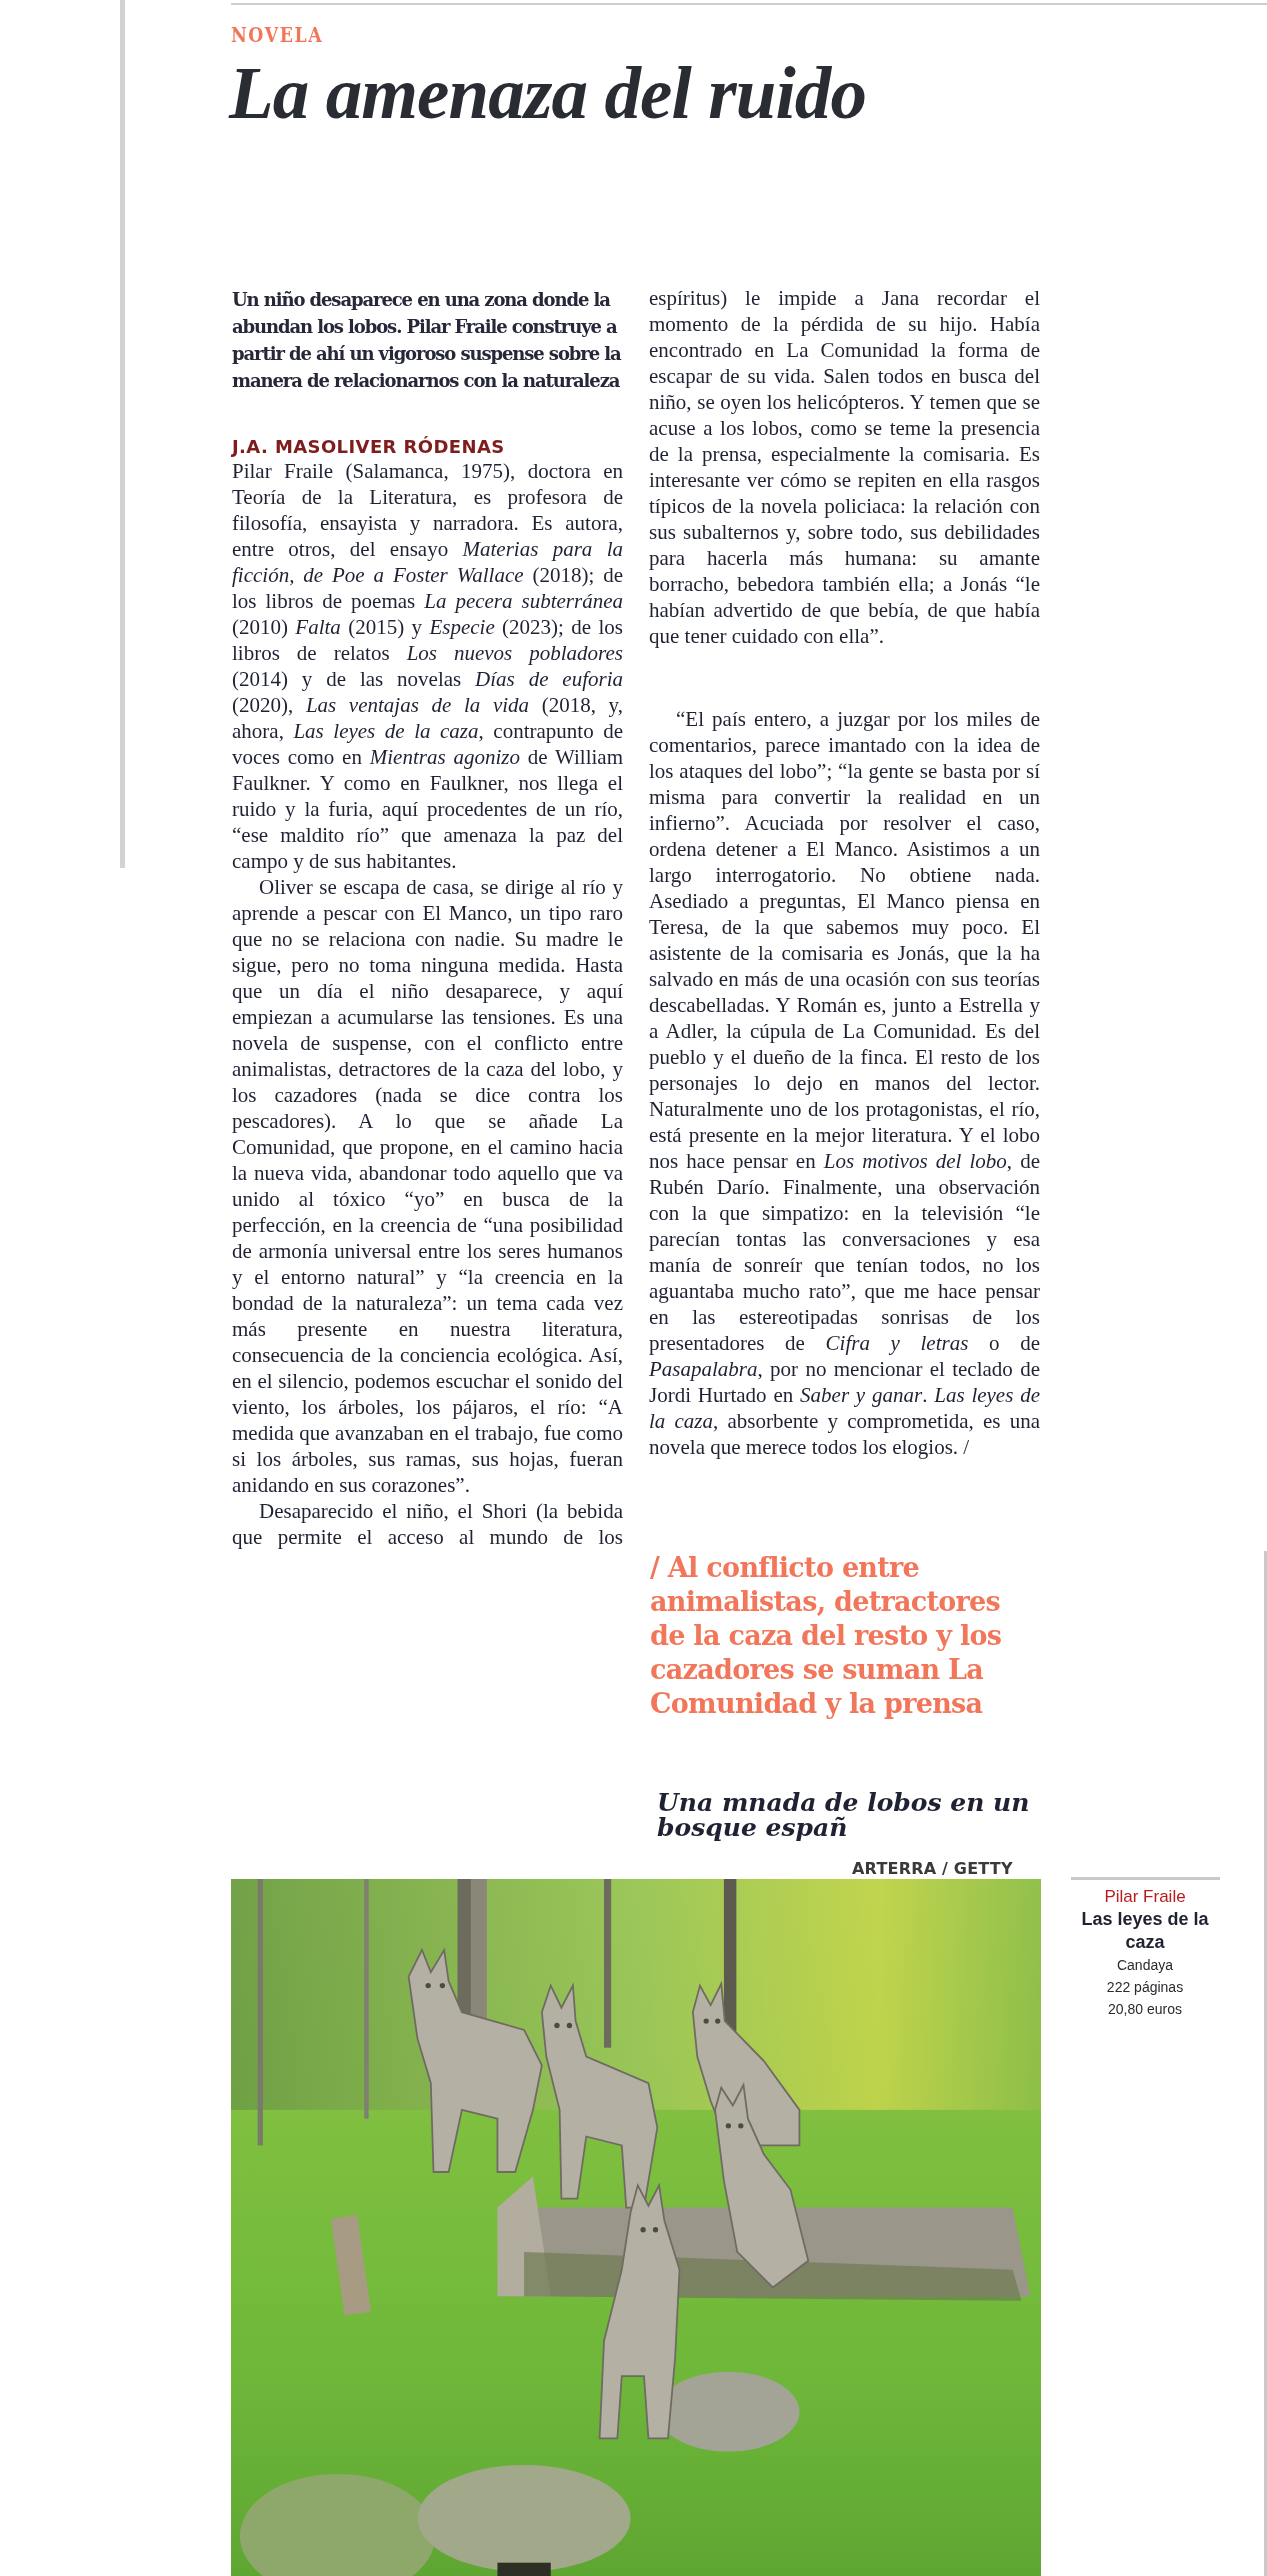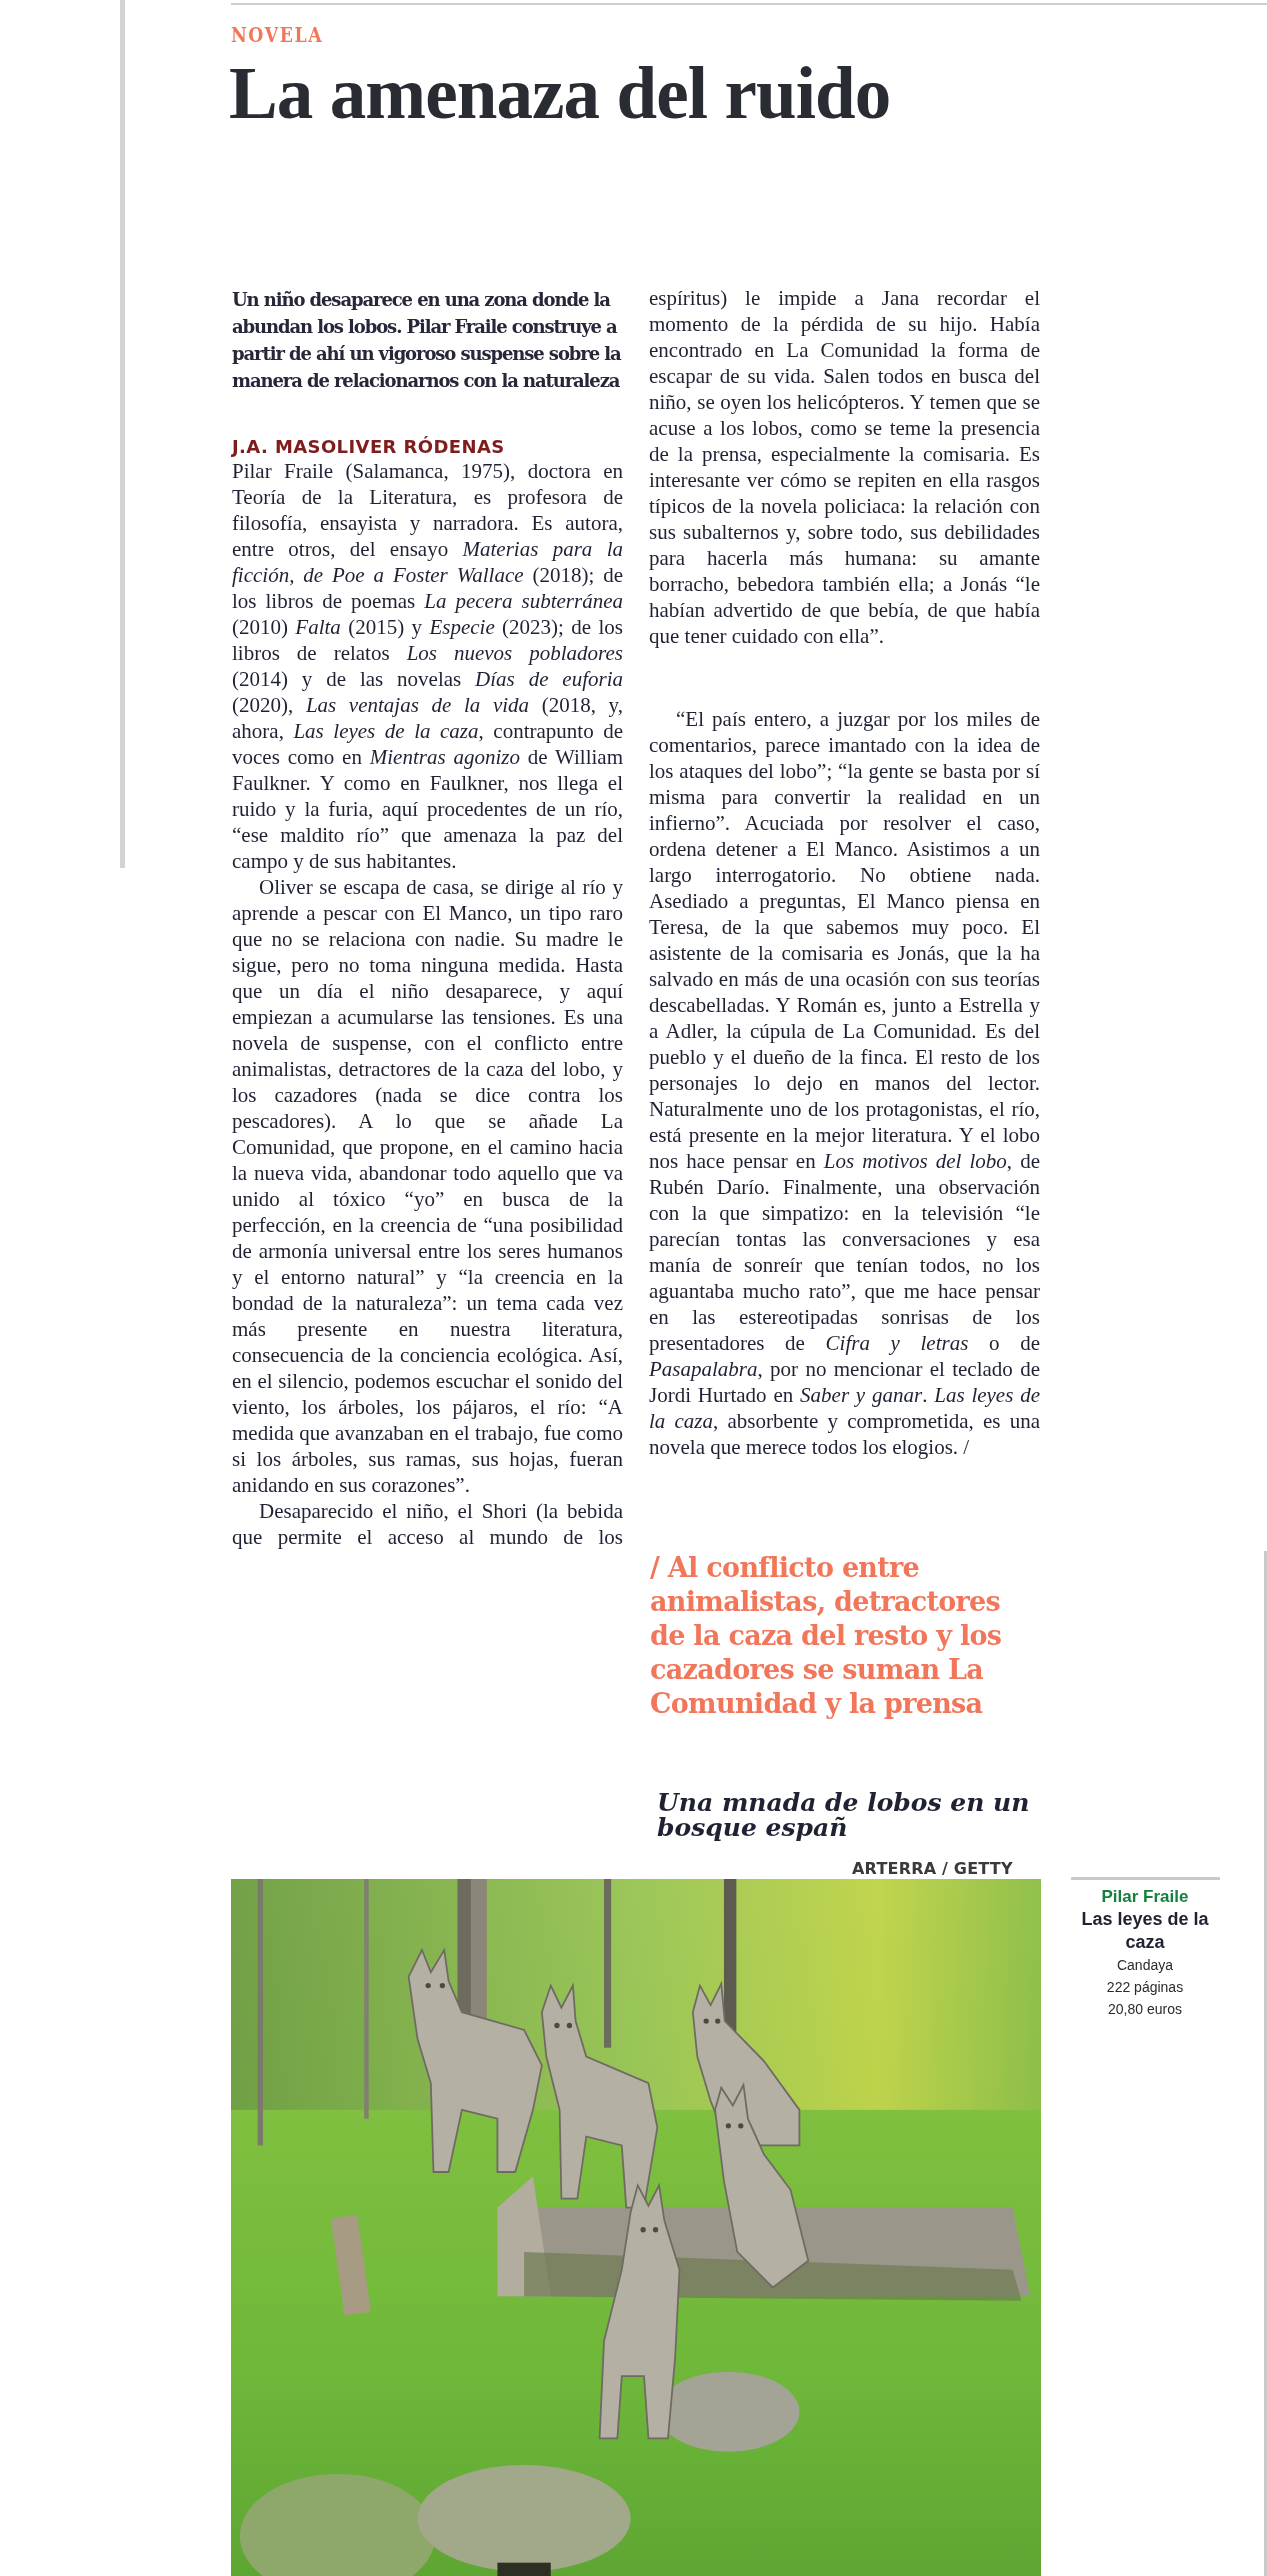--- a/index.html
+++ b/index.html
@@ -55,34 +55,34 @@
     font-family: "DejaVu Sans", sans-serif; font-weight: bold; font-size: 16px; color: #3a3a3a; letter-spacing: 0.2px;
   }
   .photo {
     position: absolute; left: 231px; top: 1879px; width: 810px; height: 697px; overflow: hidden;
     background: #6fae3a;
   }
   .photo svg { display: block; width: 100%; height: 100%; }
 
   .sidebar-rule { position: absolute; left: 1071px; top: 1877px; width: 149px; height: 2.7px; background: #c9c9c9; }
   .book-box { position: absolute; left: 1065px; top: 1885px; width: 160px; text-align: center; font-family: "Liberation Sans", "DejaVu Sans", sans-serif; }
-  .book-author { font-weight: bold; font-size: 17px; color: #15803d; line-height: 23px; }
+  .book-author { font-weight: normal; font-size: 17px; color: #b91c1c; line-height: 23px; }
   .book-title { font-weight: bold; font-size: 18px; color: #1f2230; line-height: 23px; }
   .book-meta { font-size: 14px; color: #2a2a30; line-height: 22px; }
 </style>
 </head>
 <body>
 
 <div class="left-rule"></div>
 <div class="top-rule"></div>
 <div class="right-rule"></div>
 
 <div class="section-tag">NOVELA</div>
 
-<h1 class="headline" style="margin:0;">
+<h1 class="headline" style="margin:0;font-style:italic;">
   <span>La amenaza del ruido</span><br>
 </h1>
 
 <div class="col col-left">
   <p class="standfirst">Un niño desaparece en una zona donde la abundan los lobos. Pilar Fraile construye a partir de ahí un vigoroso suspense sobre la manera de relacionarnos con la naturaleza</p>
   <p class="byline">J.A. MASOLIVER RÓDENAS</p>
   <div class="body-text">
     <p><span>Pilar Fraile (Salamanca, 1975), doctora en Teoría de la Literatura, es profesora de filosofía, ensayista y narradora. Es autora, entre otros, del ensayo </span><em>Materias para la ficción, de Poe a Foster Wallace</em><span> (2018); de los libros de poemas </span><em>La pecera subterránea</em><span> (2010) </span><em>Falta</em><span> (2015) y </span><em>Especie</em><span> (2023); de los libros de relatos </span><em>Los nuevos pobladores</em><span> (2014) y de las novelas </span><em>Días de euforia</em><span> (2020), </span><em>Las ventajas de la vida</em><span> (2018, y, ahora, </span><em>Las leyes de la caza</em><span>, contrapunto de voces como en </span><em>Mientras agonizo</em><span> de William Faulkner. Y como en Faulkner, nos llega el ruido y la furia, aquí procedentes de un río, “ese maldito río” que amenaza la paz del campo y de sus habitantes.</span></p>
     <p class="indent">Oliver se escapa de casa, se dirige al río y aprende a pescar con El Manco, un tipo raro que no se relaciona con nadie. Su madre le sigue, pero no toma ninguna medida. Hasta que un día el niño desaparece, y aquí empiezan a acumularse las tensiones. Es una novela de suspense, con el conflicto entre animalistas, detractores de la caza del lobo, y los cazadores (nada se dice contra los pescadores). A lo que se añade La Comunidad, que propone, en el camino hacia la nueva vida, abandonar todo aquello que va unido al tóxico “yo” en busca de la perfección, en la creencia de “una posibilidad de armonía universal entre los seres humanos y el entorno natural” y “la creencia en la bondad de la naturaleza”: un tema cada vez más presente en nuestra literatura, consecuencia de la conciencia ecológica. Así, en el silencio, podemos escuchar el sonido del viento, los árboles, los pájaros, el río: “A medida que avanzaban en el trabajo, fue como si los árboles, sus ramas, sus hojas, fueran anidando en sus corazones”.</p>
     <p class="indent" style="height:53px;overflow:hidden;"><span>Desaparecido el niño, el Shori (la bebida que permite el acceso al mundo de los espíritus) le impide a Jana recordar el momento de la pérdida de su hijo. Había encontrado en La Comunidad la forma de escapar de su vida. Salen todos en busca del niño, se oyen los helicópteros. Y temen que se acuse a los lobos, como se teme la presencia de la prensa, especialmente la comisaria. Es interesante ver cómo se repiten en ella rasgos típicos de la novela policiaca: la relación con sus subalternos y, sobre todo, sus debilidades para hacerla más humana: su amante borracho, bebedora también ella; a Jonás “le habían advertido de que bebía, de que había que tener cuidado con ella”.</span></p>

